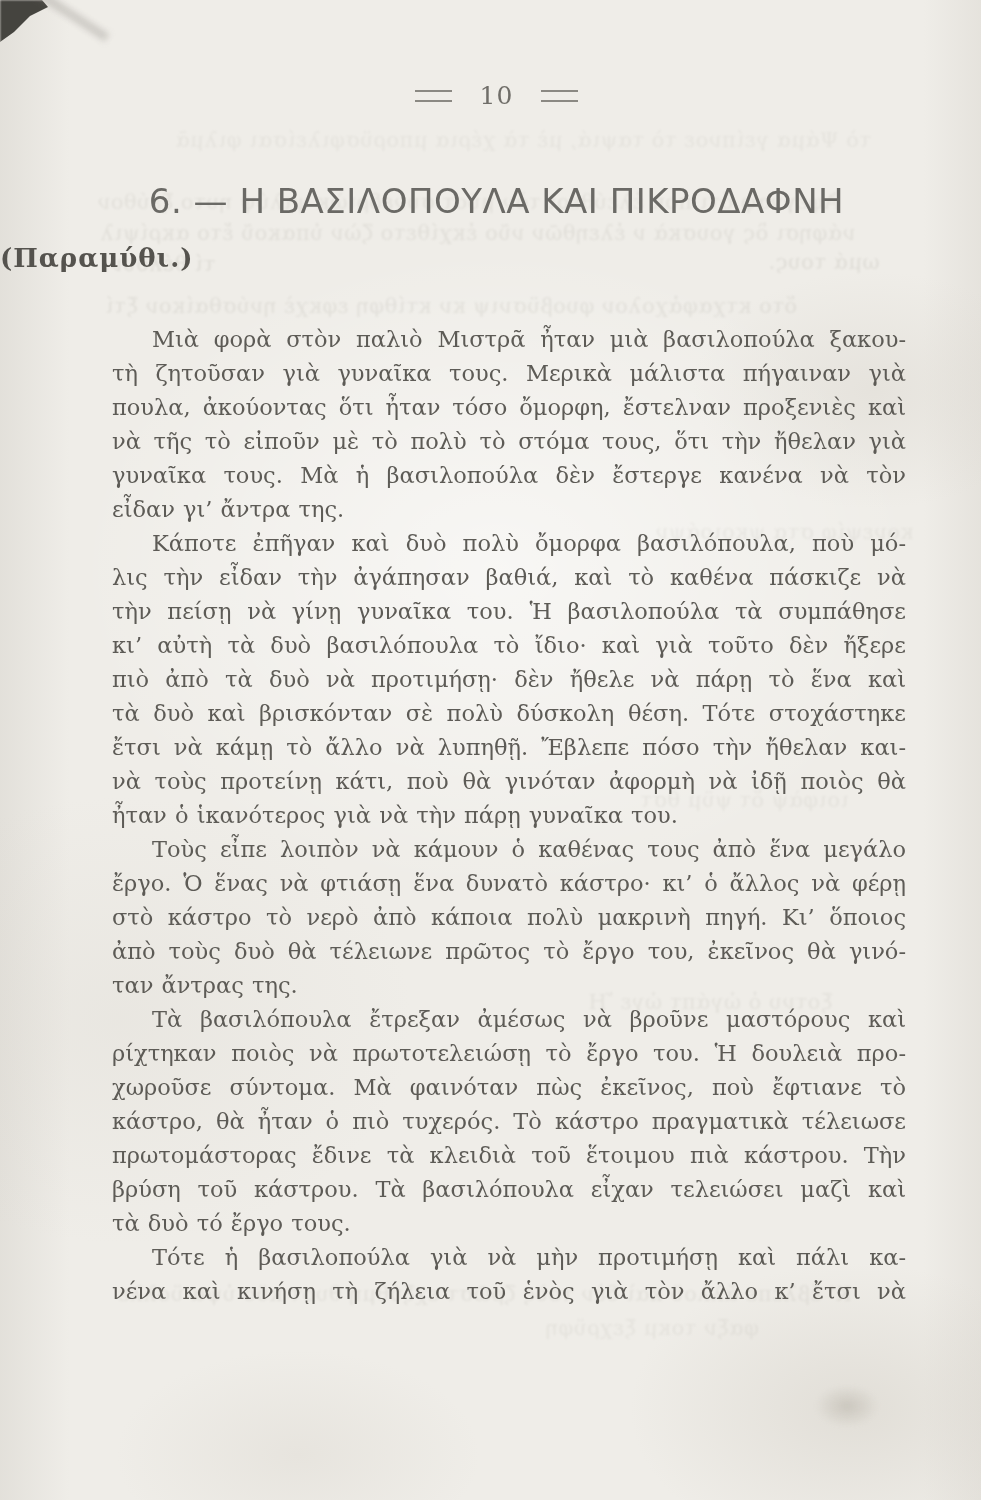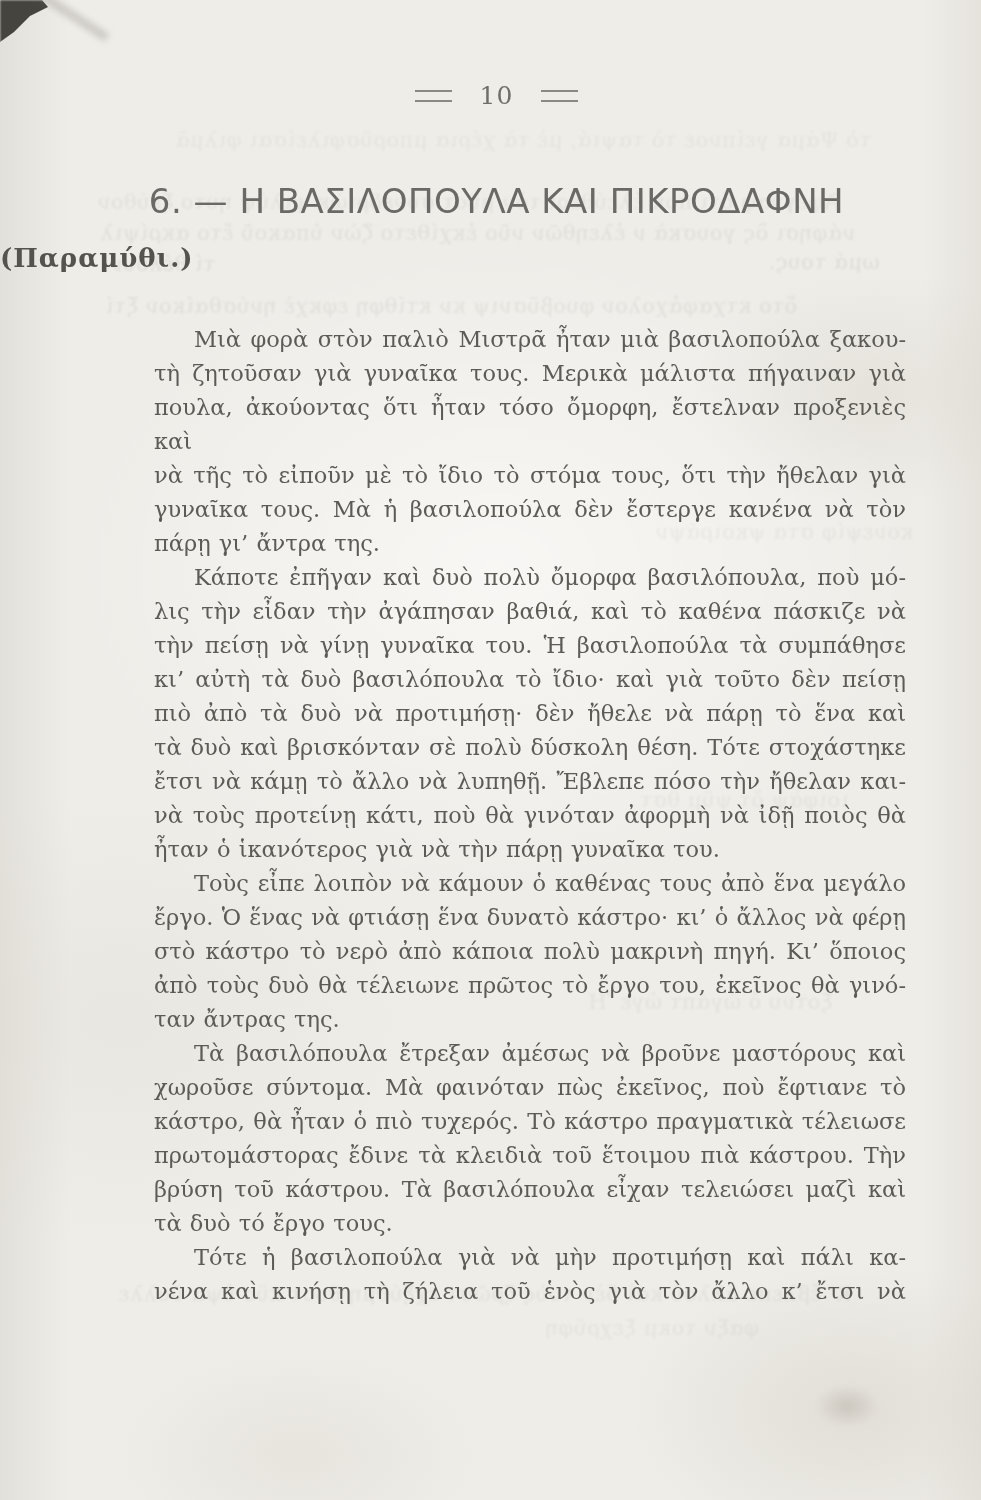--- a/index.html
+++ b/index.html
@@ -77,21 +77,20 @@
   .body-text{
     position:absolute;top:322px;left:112px;width:794px;
     font-size:22.5px;line-height:34px;
     color:#5d5b56;
     word-spacing:1px;
   }
   .line{
     text-align:justify;
     text-align-last:justify;
     min-height:34px;
-    margin-left:42px;
   }
   .line.para-start{text-indent:40px;}
   .line.para-end{text-align-last:left;}
 </style>
 </head>
 <body>
 
 <div class="page">
 
   <div class="corner-mark"></div>
@@ -118,38 +117,39 @@
     <span class="dbl-rule"></span>
   </div>
 
   <div class="title">6. — Η ΒΑΣΙΛΟΠΟΥΛΑ ΚΑΙ ΠΙΚΡΟΔΑΦΝΗ</div>
   <div class="subtitle">(Παραμύθι.)</div>
 
   <div class="body-text" id="body-text">
       <div class="line para-start">Μιὰ φορὰ στὸν παλιὸ Μιστρᾶ ἦταν μιὰ βασιλοπούλα ξακου-</div>
       <div class="line">τὴ ζητοῦσαν γιὰ γυναῖκα τους. Μερικὰ μάλιστα πήγαιναν γιὰ</div>
       <div class="line">πουλα, ἀκούοντας ὅτι ἦταν τόσο ὄμορφη, ἔστελναν προξενιὲς καὶ</div>
-      <div class="line">νὰ τῆς τὸ εἰποῦν μὲ τὸ ἴδιο τὸ στόμα τους, ὅτι τὴν ἤθελαν γιὰ</div>
+      <div class="line">νὰ τῆς τὸ εἰποῦν μὲ τὸ πολὺ τὸ στόμα τους, ὅτι τὴν ἤθελαν γιὰ</div>
       <div class="line">γυναῖκα τους. Μὰ ἡ βασιλοπούλα δὲν ἔστεργε κανένα νὰ τὸν</div>
-      <div class="line para-end">πάρῃ γι’ ἄντρα της.</div>
+      <div class="line para-end">εἶδαν γι’ ἄντρα της.</div>
       <div class="line para-start">Κάποτε ἐπῆγαν καὶ δυὸ πολὺ ὄμορφα βασιλόπουλα, ποὺ μό-</div>
       <div class="line">λις τὴν εἶδαν τὴν ἀγάπησαν βαθιά, καὶ τὸ καθένα πάσκιζε νὰ</div>
       <div class="line">τὴν πείσῃ νὰ γίνῃ γυναῖκα του. Ἡ βασιλοπούλα τὰ συμπάθησε</div>
-      <div class="line">κι’ αὐτὴ τὰ δυὸ βασιλόπουλα τὸ ἴδιο· καὶ γιὰ τοῦτο δὲν πείσῃ</div>
+      <div class="line">κι’ αὐτὴ τὰ δυὸ βασιλόπουλα τὸ ἴδιο· καὶ γιὰ τοῦτο δὲν ἤξερε</div>
       <div class="line">πιὸ ἀπὸ τὰ δυὸ νὰ προτιμήσῃ· δὲν ἤθελε νὰ πάρῃ τὸ ἕνα καὶ</div>
       <div class="line">τὰ δυὸ καὶ βρισκόνταν σὲ πολὺ δύσκολη θέση. Τότε στοχάστηκε</div>
       <div class="line">ἔτσι νὰ κάμῃ τὸ ἄλλο νὰ λυπηθῇ. Ἔβλεπε πόσο τὴν ἤθελαν και-</div>
       <div class="line">νὰ τοὺς προτείνῃ κάτι, ποὺ θὰ γινόταν ἀφορμὴ νὰ ἰδῇ ποιὸς θὰ</div>
       <div class="line para-end">ἦταν ὁ ἱκανότερος γιὰ νὰ τὴν πάρῃ γυναῖκα του.</div>
       <div class="line para-start">Τοὺς εἶπε λοιπὸν νὰ κάμουν ὁ καθένας τους ἀπὸ ἕνα μεγάλο</div>
       <div class="line">ἔργο. Ὁ ἕνας νὰ φτιάσῃ ἕνα δυνατὸ κάστρο· κι’ ὁ ἄλλος νὰ φέρῃ</div>
       <div class="line">στὸ κάστρο τὸ νερὸ ἀπὸ κάποια πολὺ μακρινὴ πηγή. Κι’ ὅποιος</div>
       <div class="line">ἀπὸ τοὺς δυὸ θὰ τέλειωνε πρῶτος τὸ ἔργο του, ἐκεῖνος θὰ γινό-</div>
       <div class="line para-end">ταν ἄντρας της.</div>
       <div class="line para-start">Τὰ βασιλόπουλα ἔτρεξαν ἀμέσως νὰ βροῦνε μαστόρους καὶ</div>
+      <div class="line">ρίχτηκαν ποιὸς νὰ πρωτοτελειώσῃ τὸ ἔργο του. Ἡ δουλειὰ προ-</div>
       <div class="line">χωροῦσε σύντομα. Μὰ φαινόταν πὼς ἐκεῖνος, ποὺ ἔφτιανε τὸ</div>
       <div class="line">κάστρο, θὰ ἦταν ὁ πιὸ τυχερός. Τὸ κάστρο πραγματικὰ τέλειωσε</div>
       <div class="line">πρωτομάστορας ἔδινε τὰ κλειδιὰ τοῦ ἕτοιμου πιὰ κάστρου. Τὴν</div>
       <div class="line">βρύση τοῦ κάστρου. Τὰ βασιλόπουλα εἶχαν τελειώσει μαζὶ καὶ</div>
       <div class="line para-end">τὰ δυὸ τό ἔργο τους.</div>
       <div class="line para-start">Τότε ἡ βασιλοπούλα γιὰ νὰ μὴν προτιμήσῃ καὶ πάλι κα-</div>
       <div class="line">νένα καὶ κινήσῃ τὴ ζήλεια τοῦ ἑνὸς γιὰ τὸν ἄλλο κ’ ἔτσι νὰ</div>
     </div>
 
 </div>

